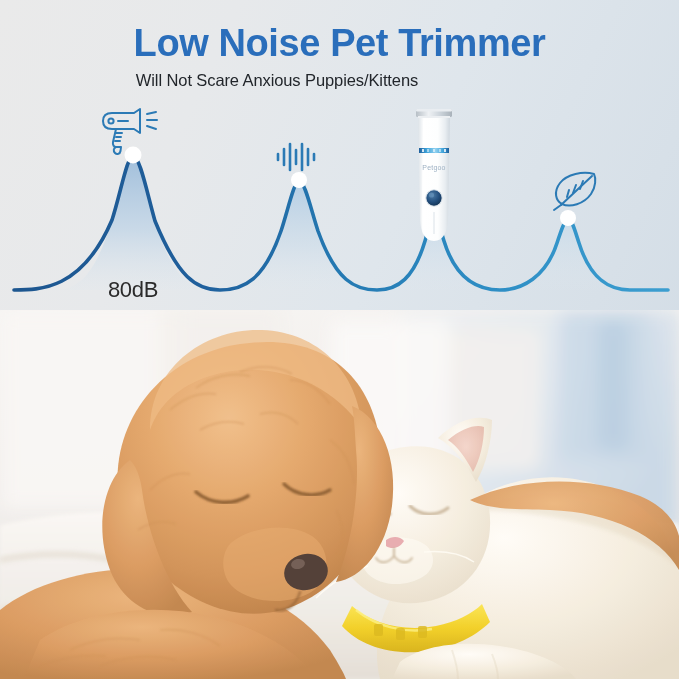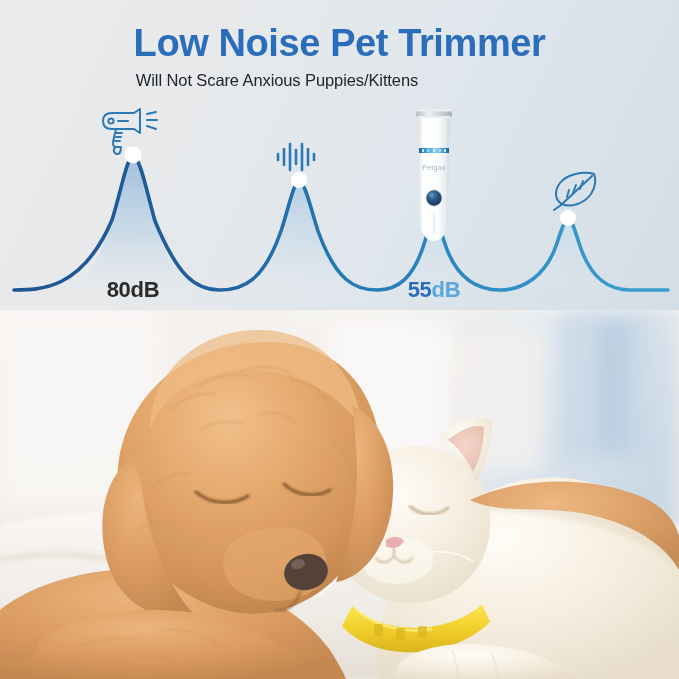--- a/index.html
+++ b/index.html
@@ -78,21 +78,21 @@
     height: 136px;
   }
 
   
   .db-label {
     position: absolute;
     top: 277px;
     width: 120px;
     text-align: center;
     font-size: 22px;
-    font-weight: bold;
+    font-weight: normal;
     letter-spacing: -0.3px;
     color: #2b2b2b;
   }
   #db-0 { left: 73px; }
   #db-1 { left: 239px; }
   #db-2 { left: 374px; color: #2a6ebb; }
   #db-3 { left: 508px; }
   #db-2 .db-unit { color: #5ba7dd; }
 
   
@@ -269,23 +269,20 @@
         <circle cx="22" cy="90" r="8.2" fill="url(#dispgrad)"></circle>
         <circle cx="22" cy="90" r="8.2" fill="none" stroke="#dfe6ec" stroke-width="1.1"></circle>
         <circle cx="19.5" cy="87" r="2.6" fill="#6f9dc5" opacity="0.55"></circle>
       </g>
 
       <path d="M22,104 L22,126" stroke="#dbe2e8" stroke-width="1" fill="none"></path>
     </svg>
 
     <div class="db-label" id="db-0">
       <span class="db-value">80</span><span class="db-unit">dB</span>
-    </div>
-    <div class="db-label" id="db-2">
-      <span class="db-value">55</span><span class="db-unit">dB</span>
     </div>
   </div>
 
   <div id="photo">
     <svg viewBox="0 0 679 369" width="679" height="369" preserveAspectRatio="xMidYMid slice">
       <defs>
         <linearGradient id="bg-room" x1="0" y1="0" x2="0.25" y2="1">
           <stop offset="0%" stop-color="#f7f6f4"></stop>
           <stop offset="45%" stop-color="#f1efec"></stop>
           <stop offset="100%" stop-color="#ebe8e3"></stop>

